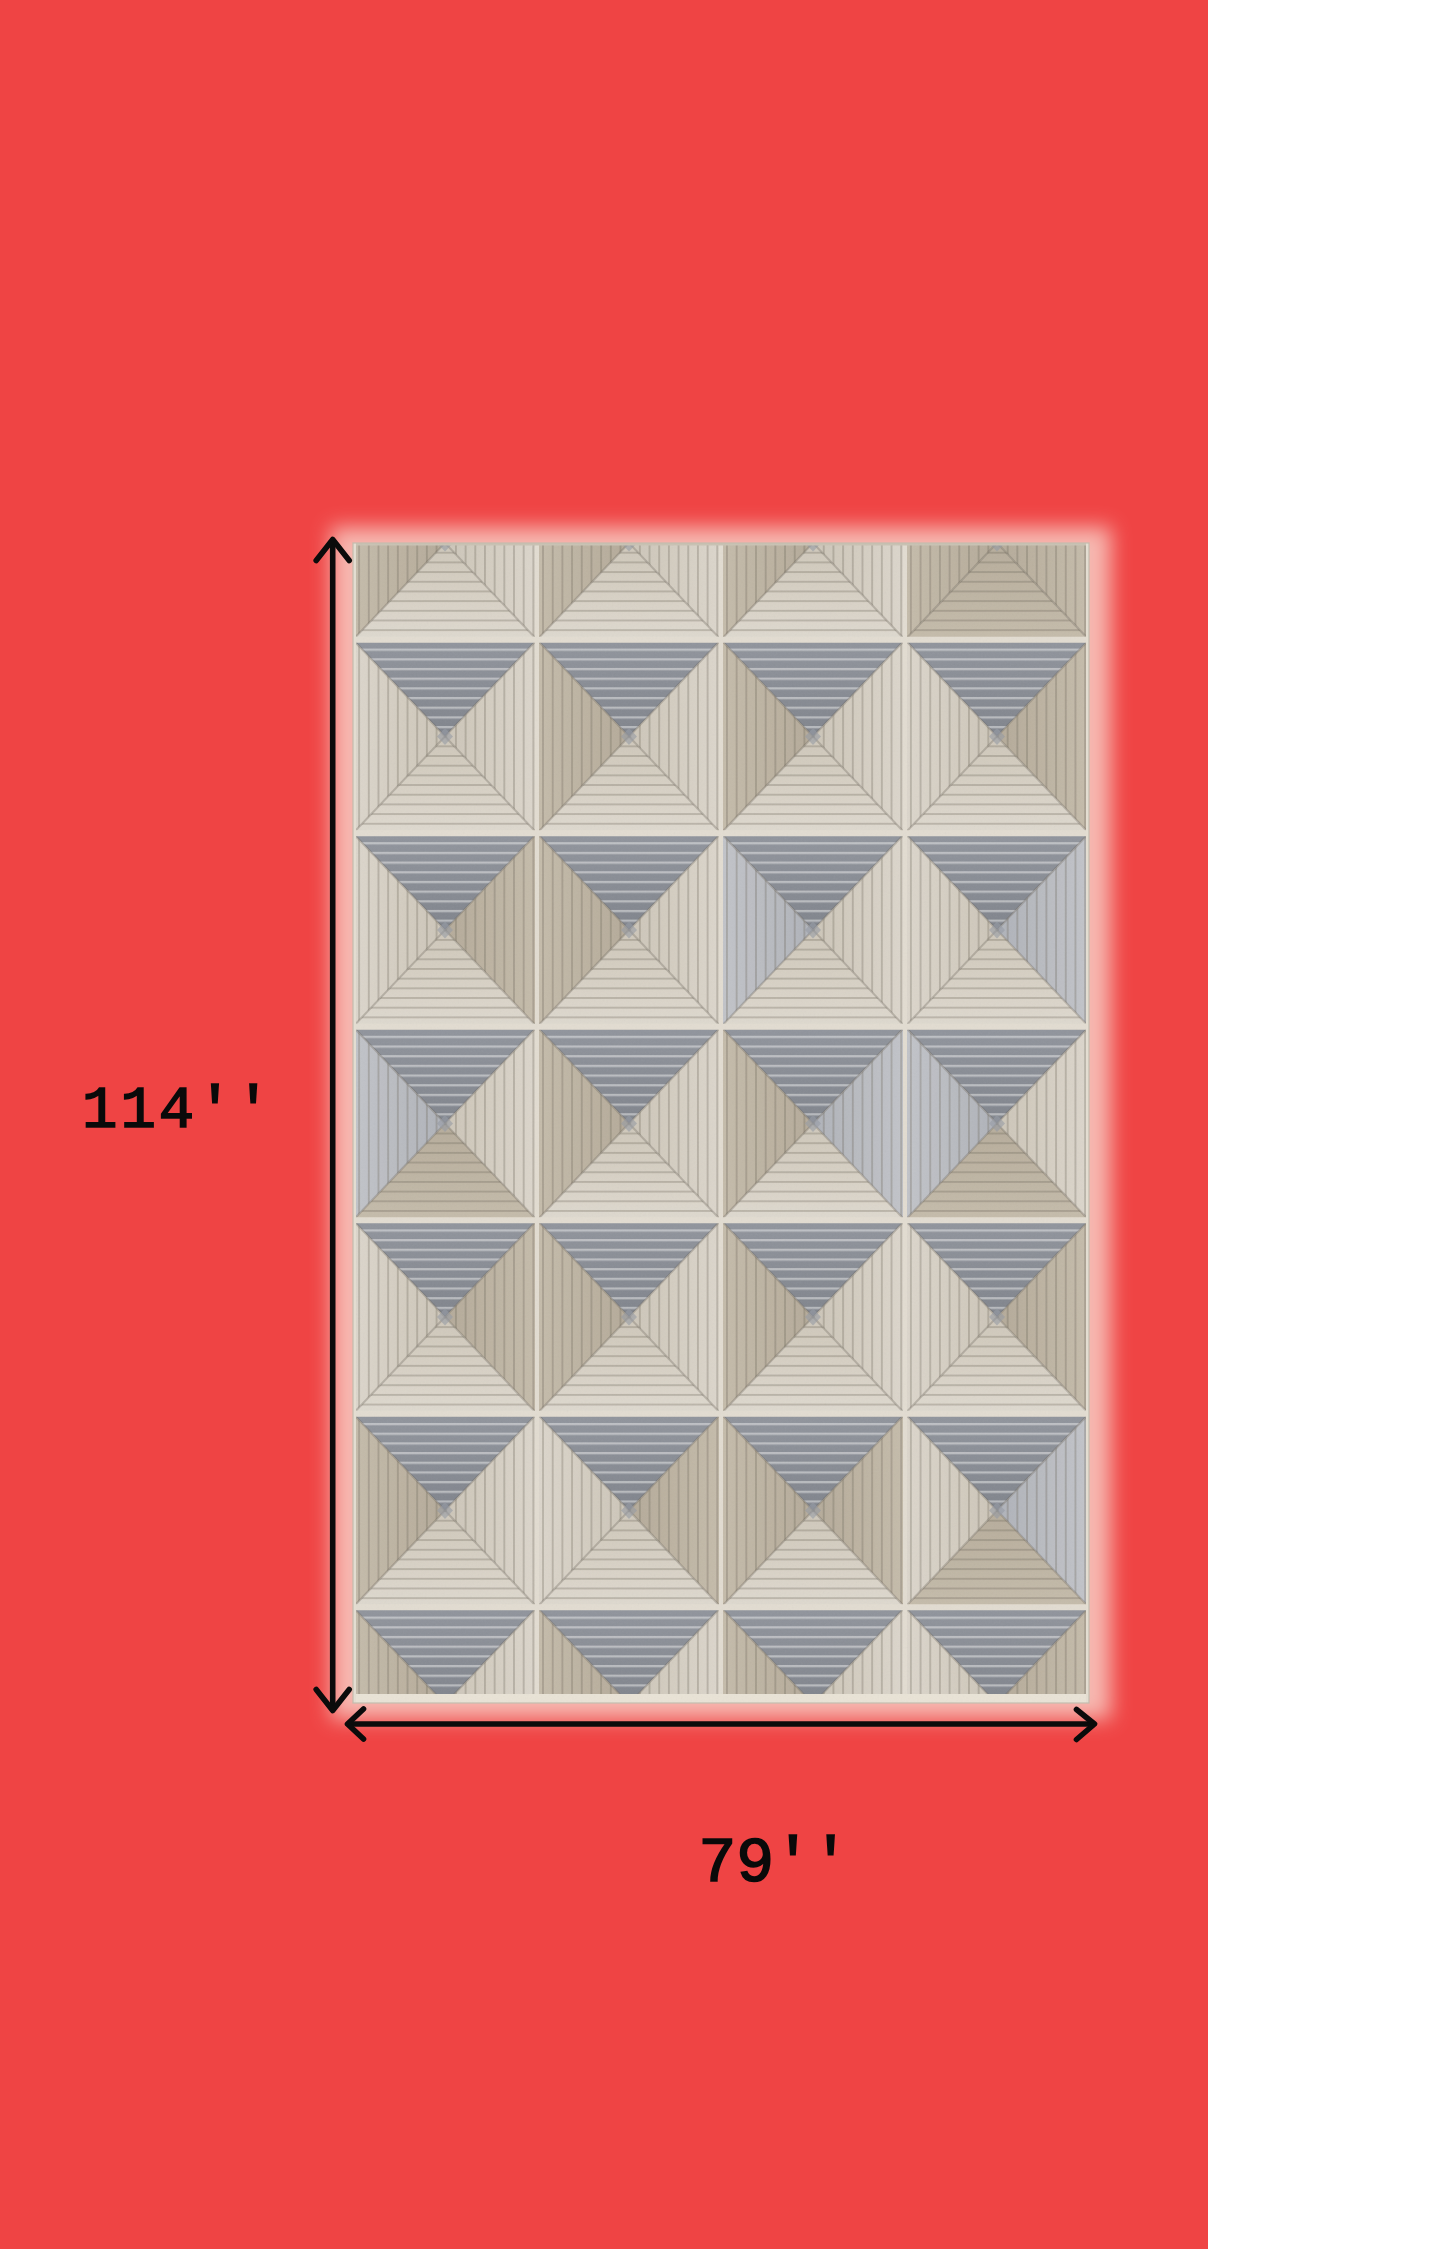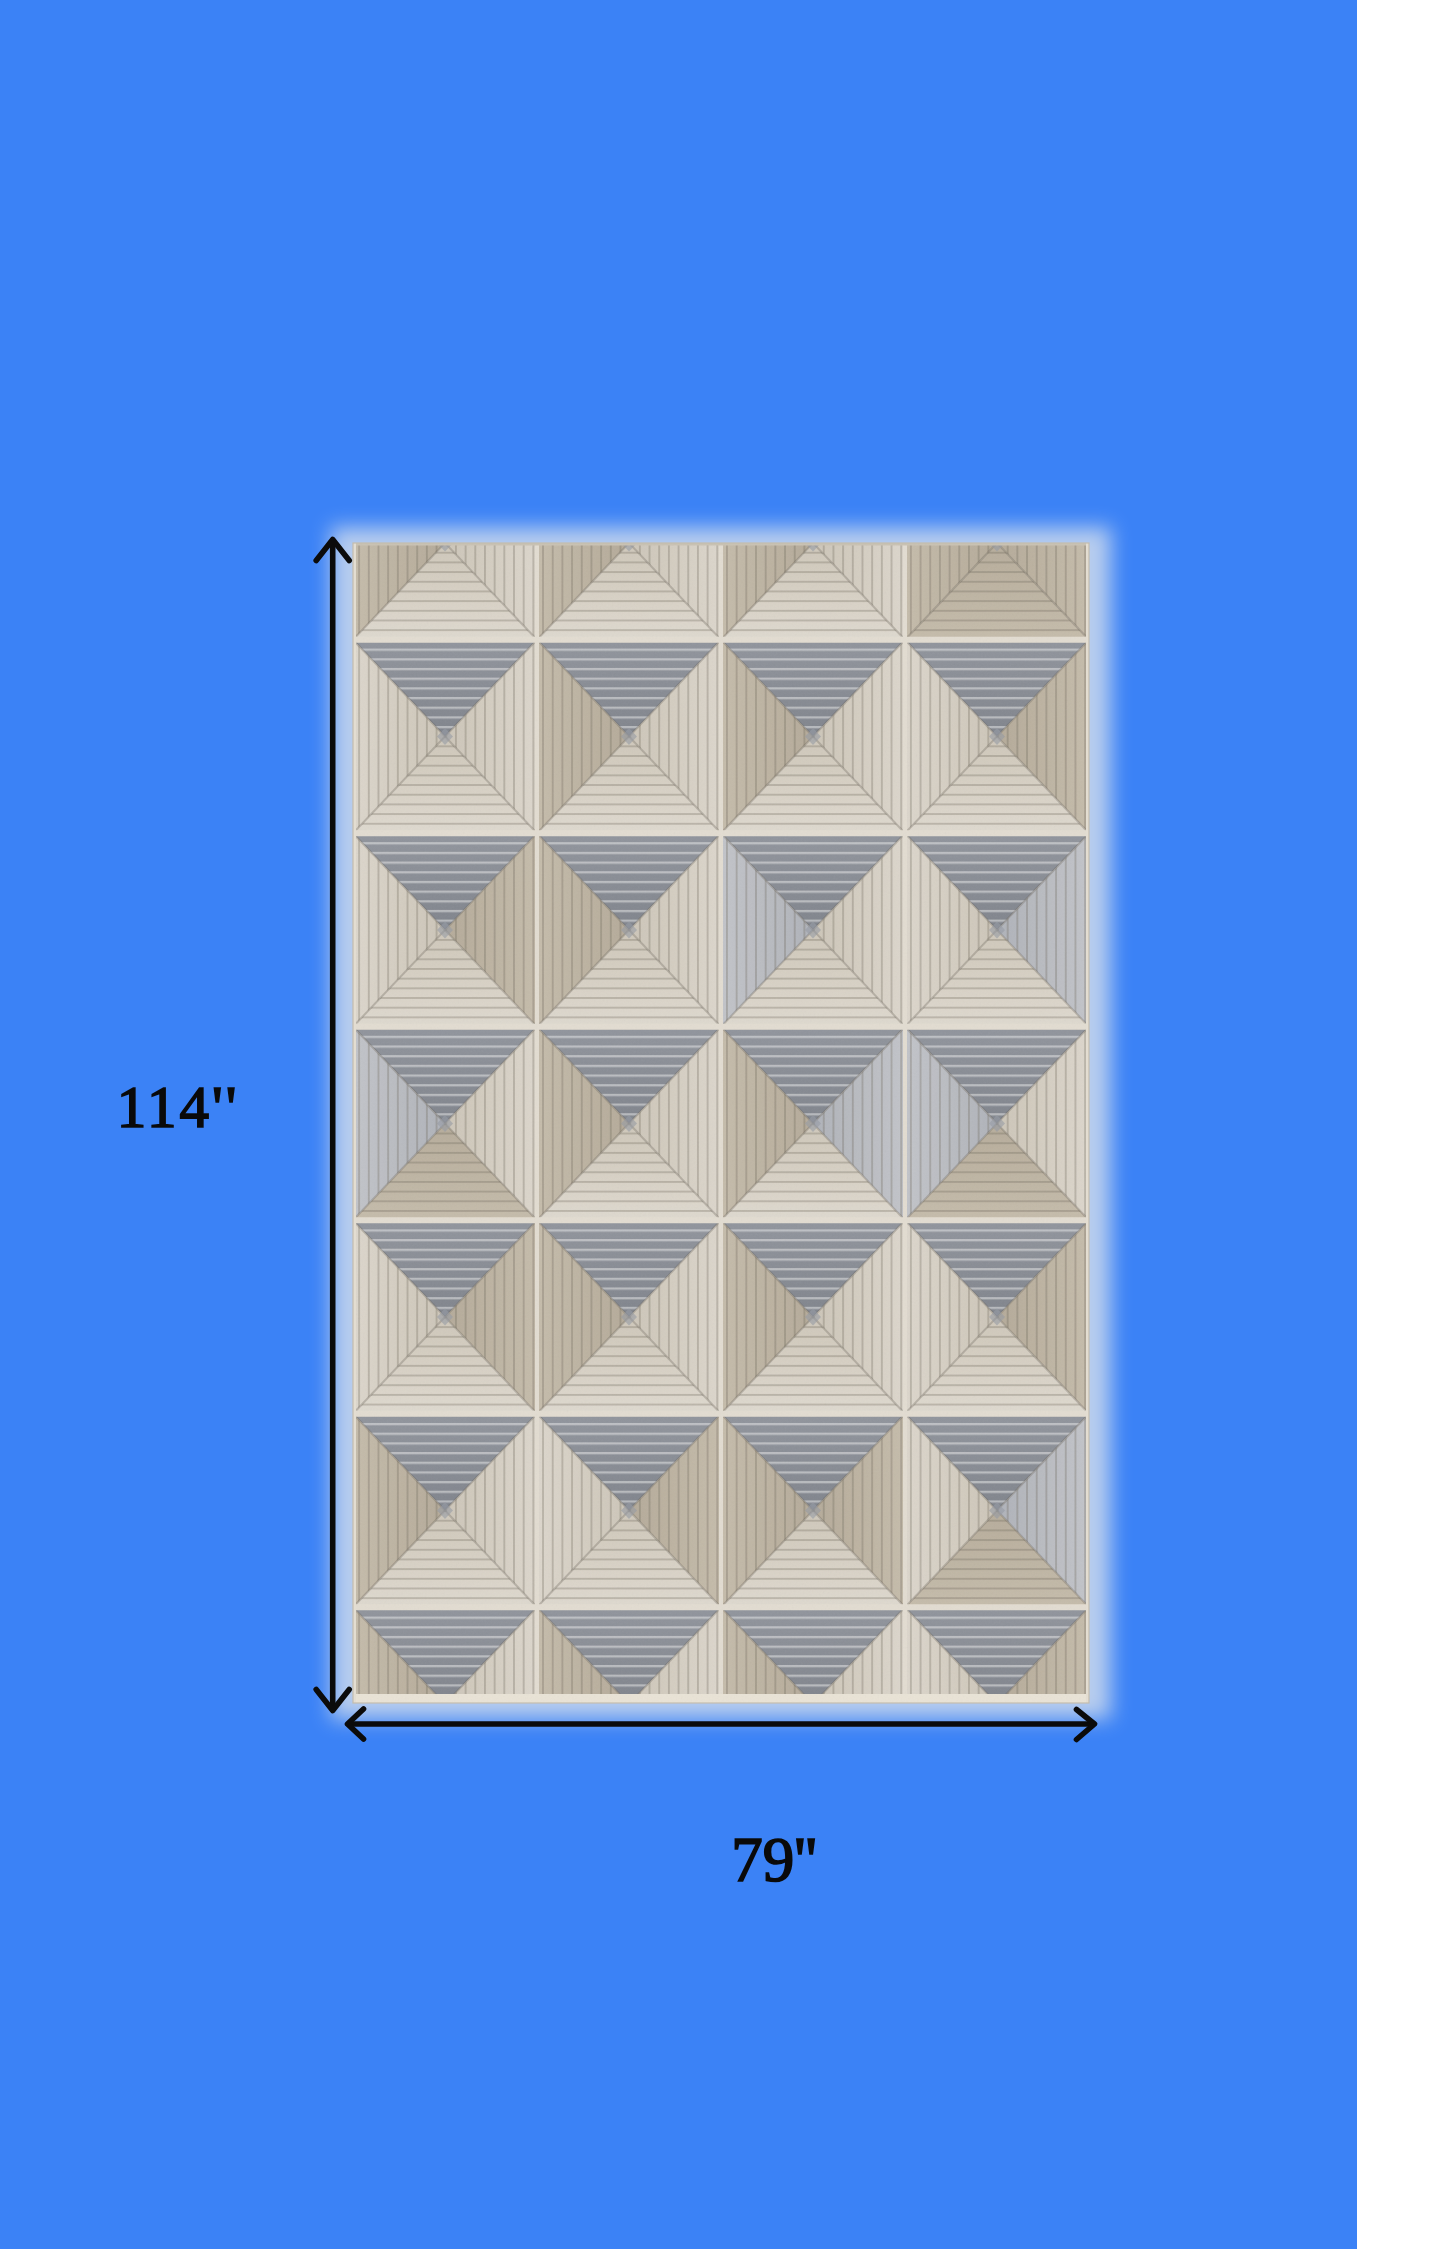--- a/index.html
+++ b/index.html
@@ -1,16 +1,16 @@
 <!DOCTYPE html>
 <html><head><meta charset="utf-8">
 <style>
 html,body{margin:0;padding:0;background:#ffffff;}
-#page{position:relative;width:1357px;height:2249px;background:#3b82f6;overflow:hidden;
-  font-family:Liberation Serif, serif;}
+#page{position:relative;width:1208px;height:2249px;background:#ef4444;overflow:hidden;
+  font-family:Liberation Mono, monospace;}
 </style></head>
 <body>
 <div id="page">
 <svg width="1445" height="2249" viewBox="0 0 1445 2249">
 <defs>
 <pattern id="hl" patternUnits="userSpaceOnUse" width="10" height="9.68">
   <rect width="10" height="2.3" y="0" fill="rgba(255,255,255,0.44)"></rect>
 </pattern>
 <pattern id="hd" patternUnits="userSpaceOnUse" width="10" height="9.68">
   <rect width="10" height="1.9" y="0" fill="rgba(106,98,86,0.30)"></rect>

